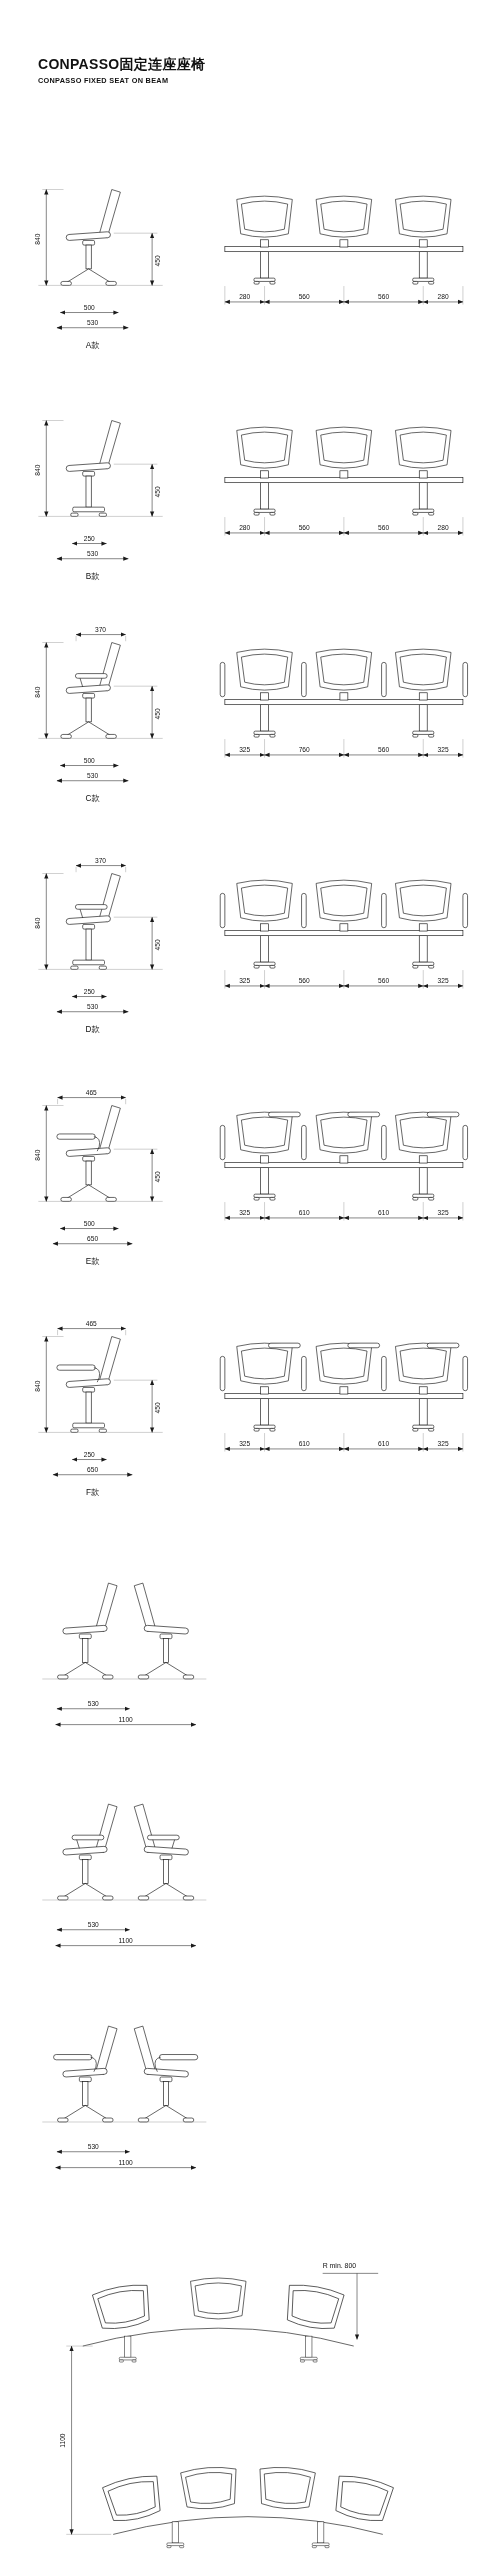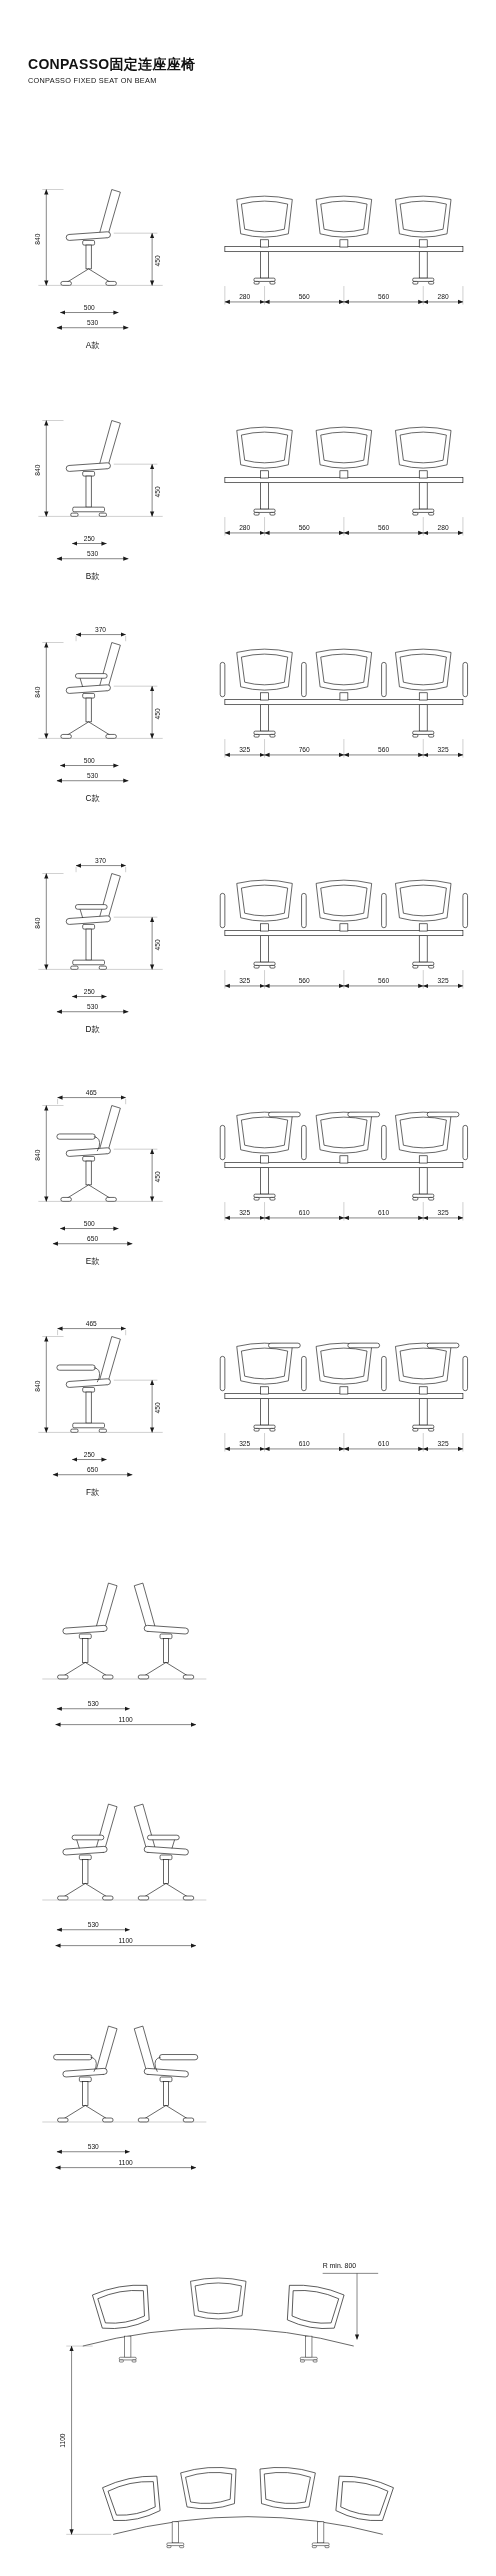--- a/index.html
+++ b/index.html
@@ -1,19 +1,19 @@
 <!DOCTYPE html>
 <html style="font-size:10.6px"><head>
 <meta charset="utf-8">
 <style>
   html,body{margin:0;padding:0;background:#fff}
   #canvas{position:relative;width:496px;height:2576px;background:#fff;font-family:"Liberation Sans",sans-serif;overflow:hidden}
-  #hdr{position:absolute;top:56px;left:28px}
+  #hdr{position:absolute;top:56px;left:38px}
   #hdr h1{margin:0;font-size:14px;font-weight:bold;color:#111;letter-spacing:0.3px}
-  #hdr h2{margin:2px 0 15px 0;font-size:7.3px;font-weight:normal;color:#111;letter-spacing:0.3px}
+  #hdr h2{margin:2px 0 15px 0;font-size:7.3px;font-weight:bold;color:#111;letter-spacing:0.3px}
   svg.blk{position:absolute;left:0;display:block}
   .shp{fill:#fff;stroke:#1a1a1a;stroke-width:1}
   .ln{stroke:#1a1a1a;stroke-width:1;fill:none}
   .thin{stroke:#888;stroke-width:.6;fill:none}
   .dln{stroke:#1a1a1a;stroke-width:.8;fill:none}
   text{font-family:"Liberation Sans",sans-serif;fill:#111}
   .dim-t{font-size:10px;text-anchor:middle}
   .sec-label{font-size:12.5px;text-anchor:middle}
   .rlab{font-size:10.5px}
 </style>

